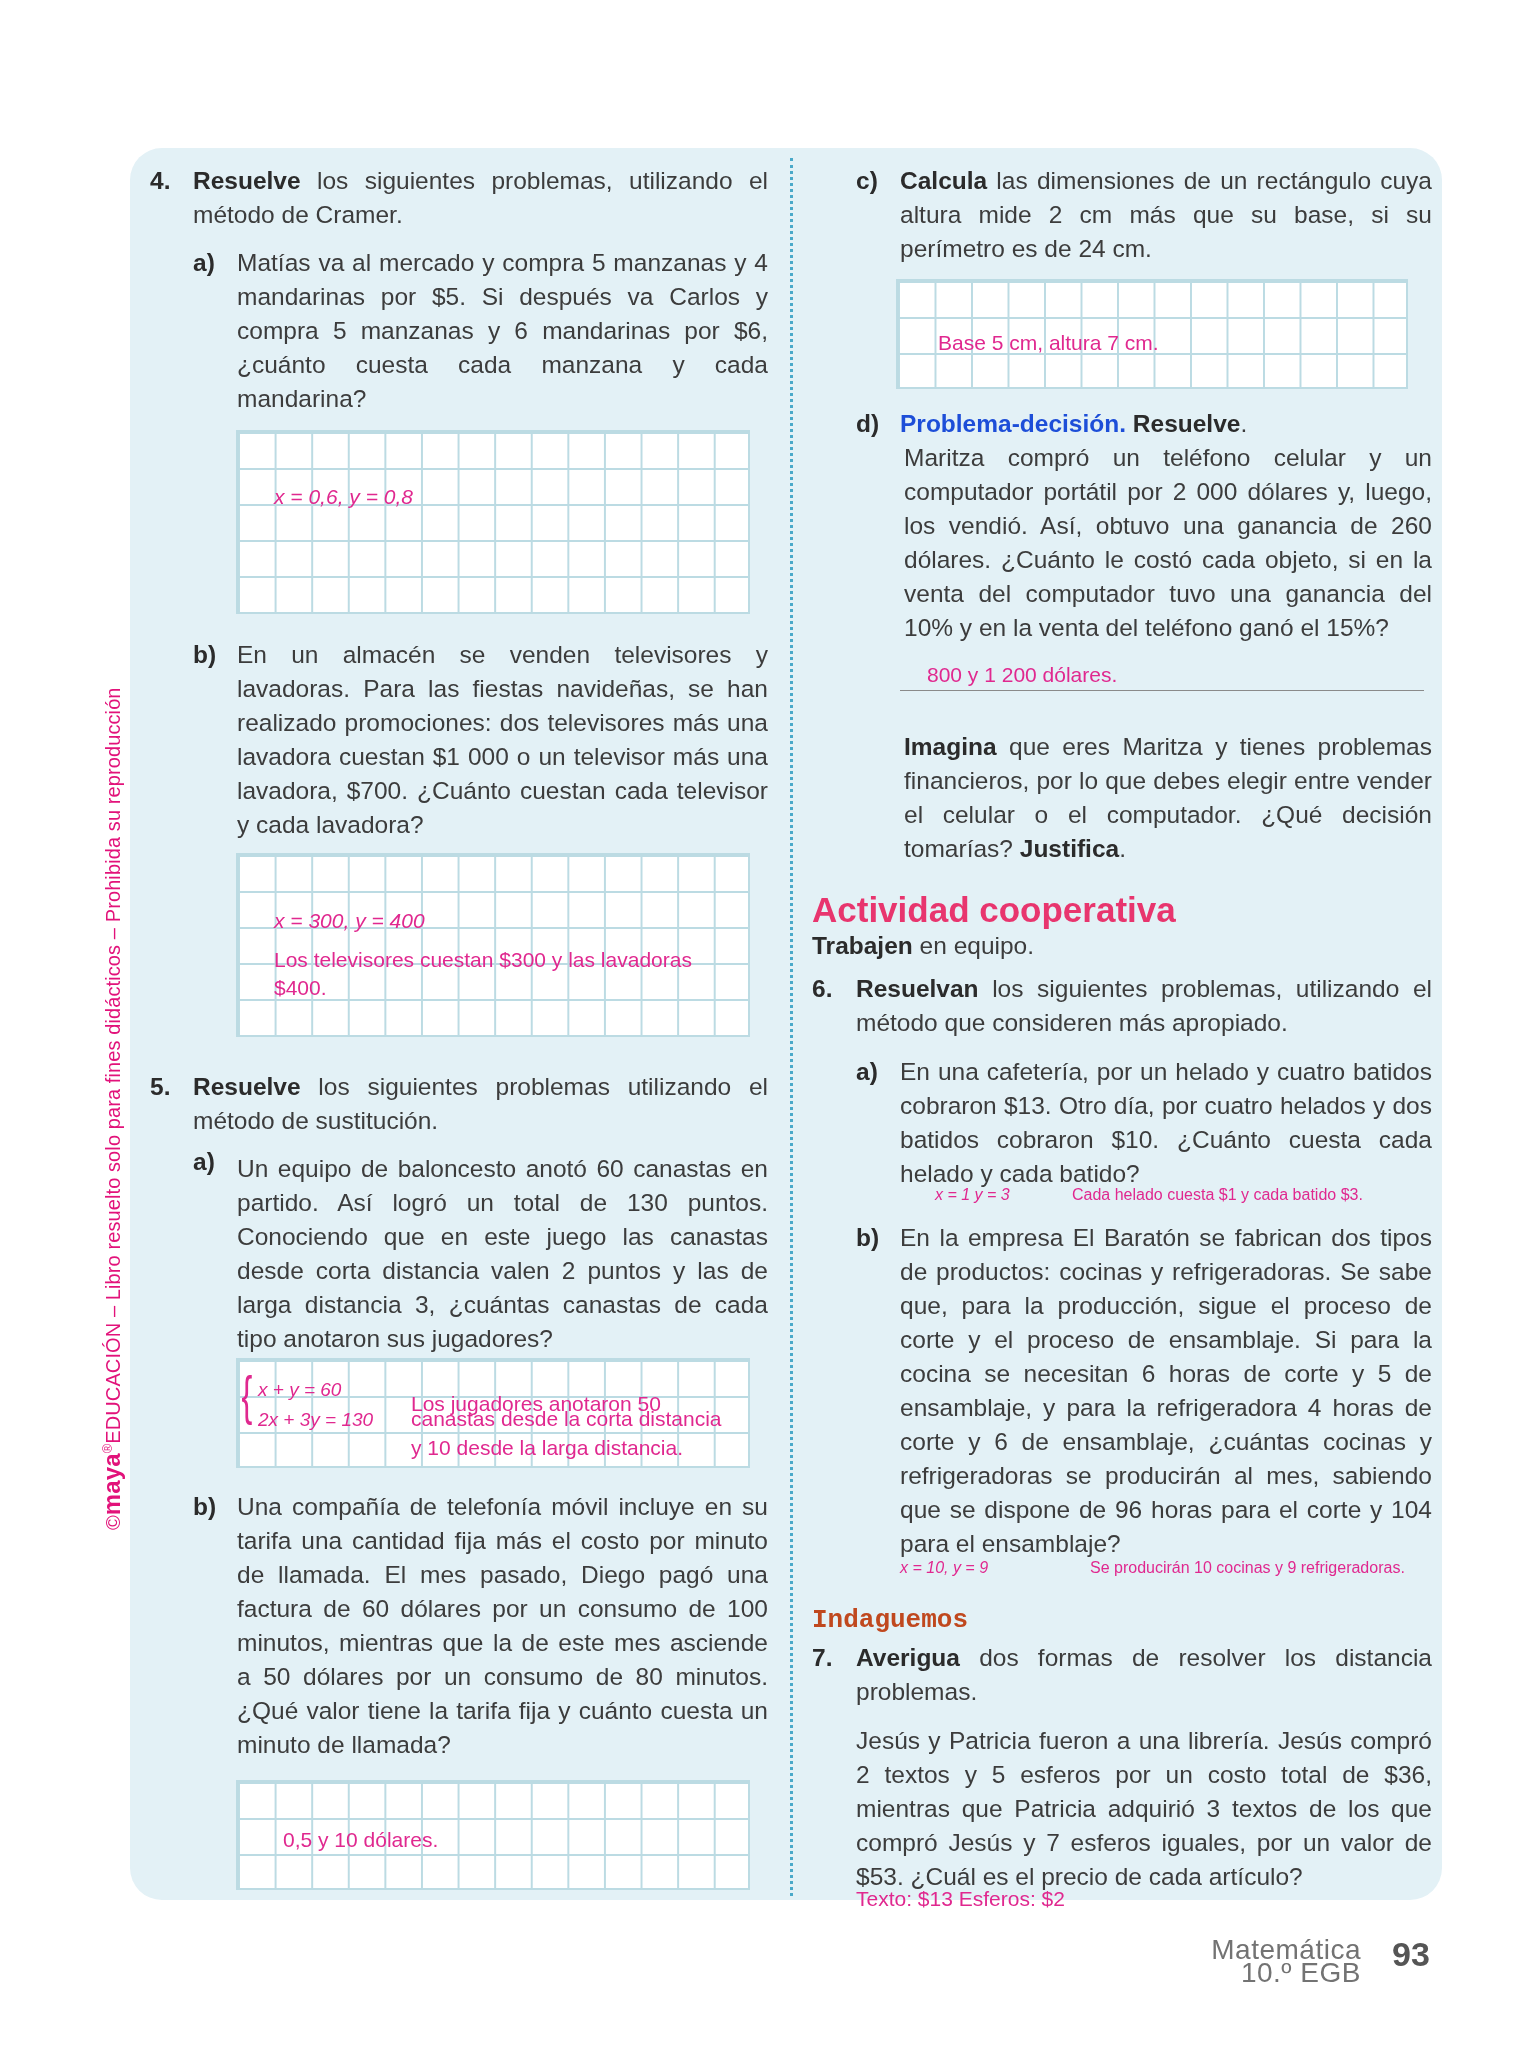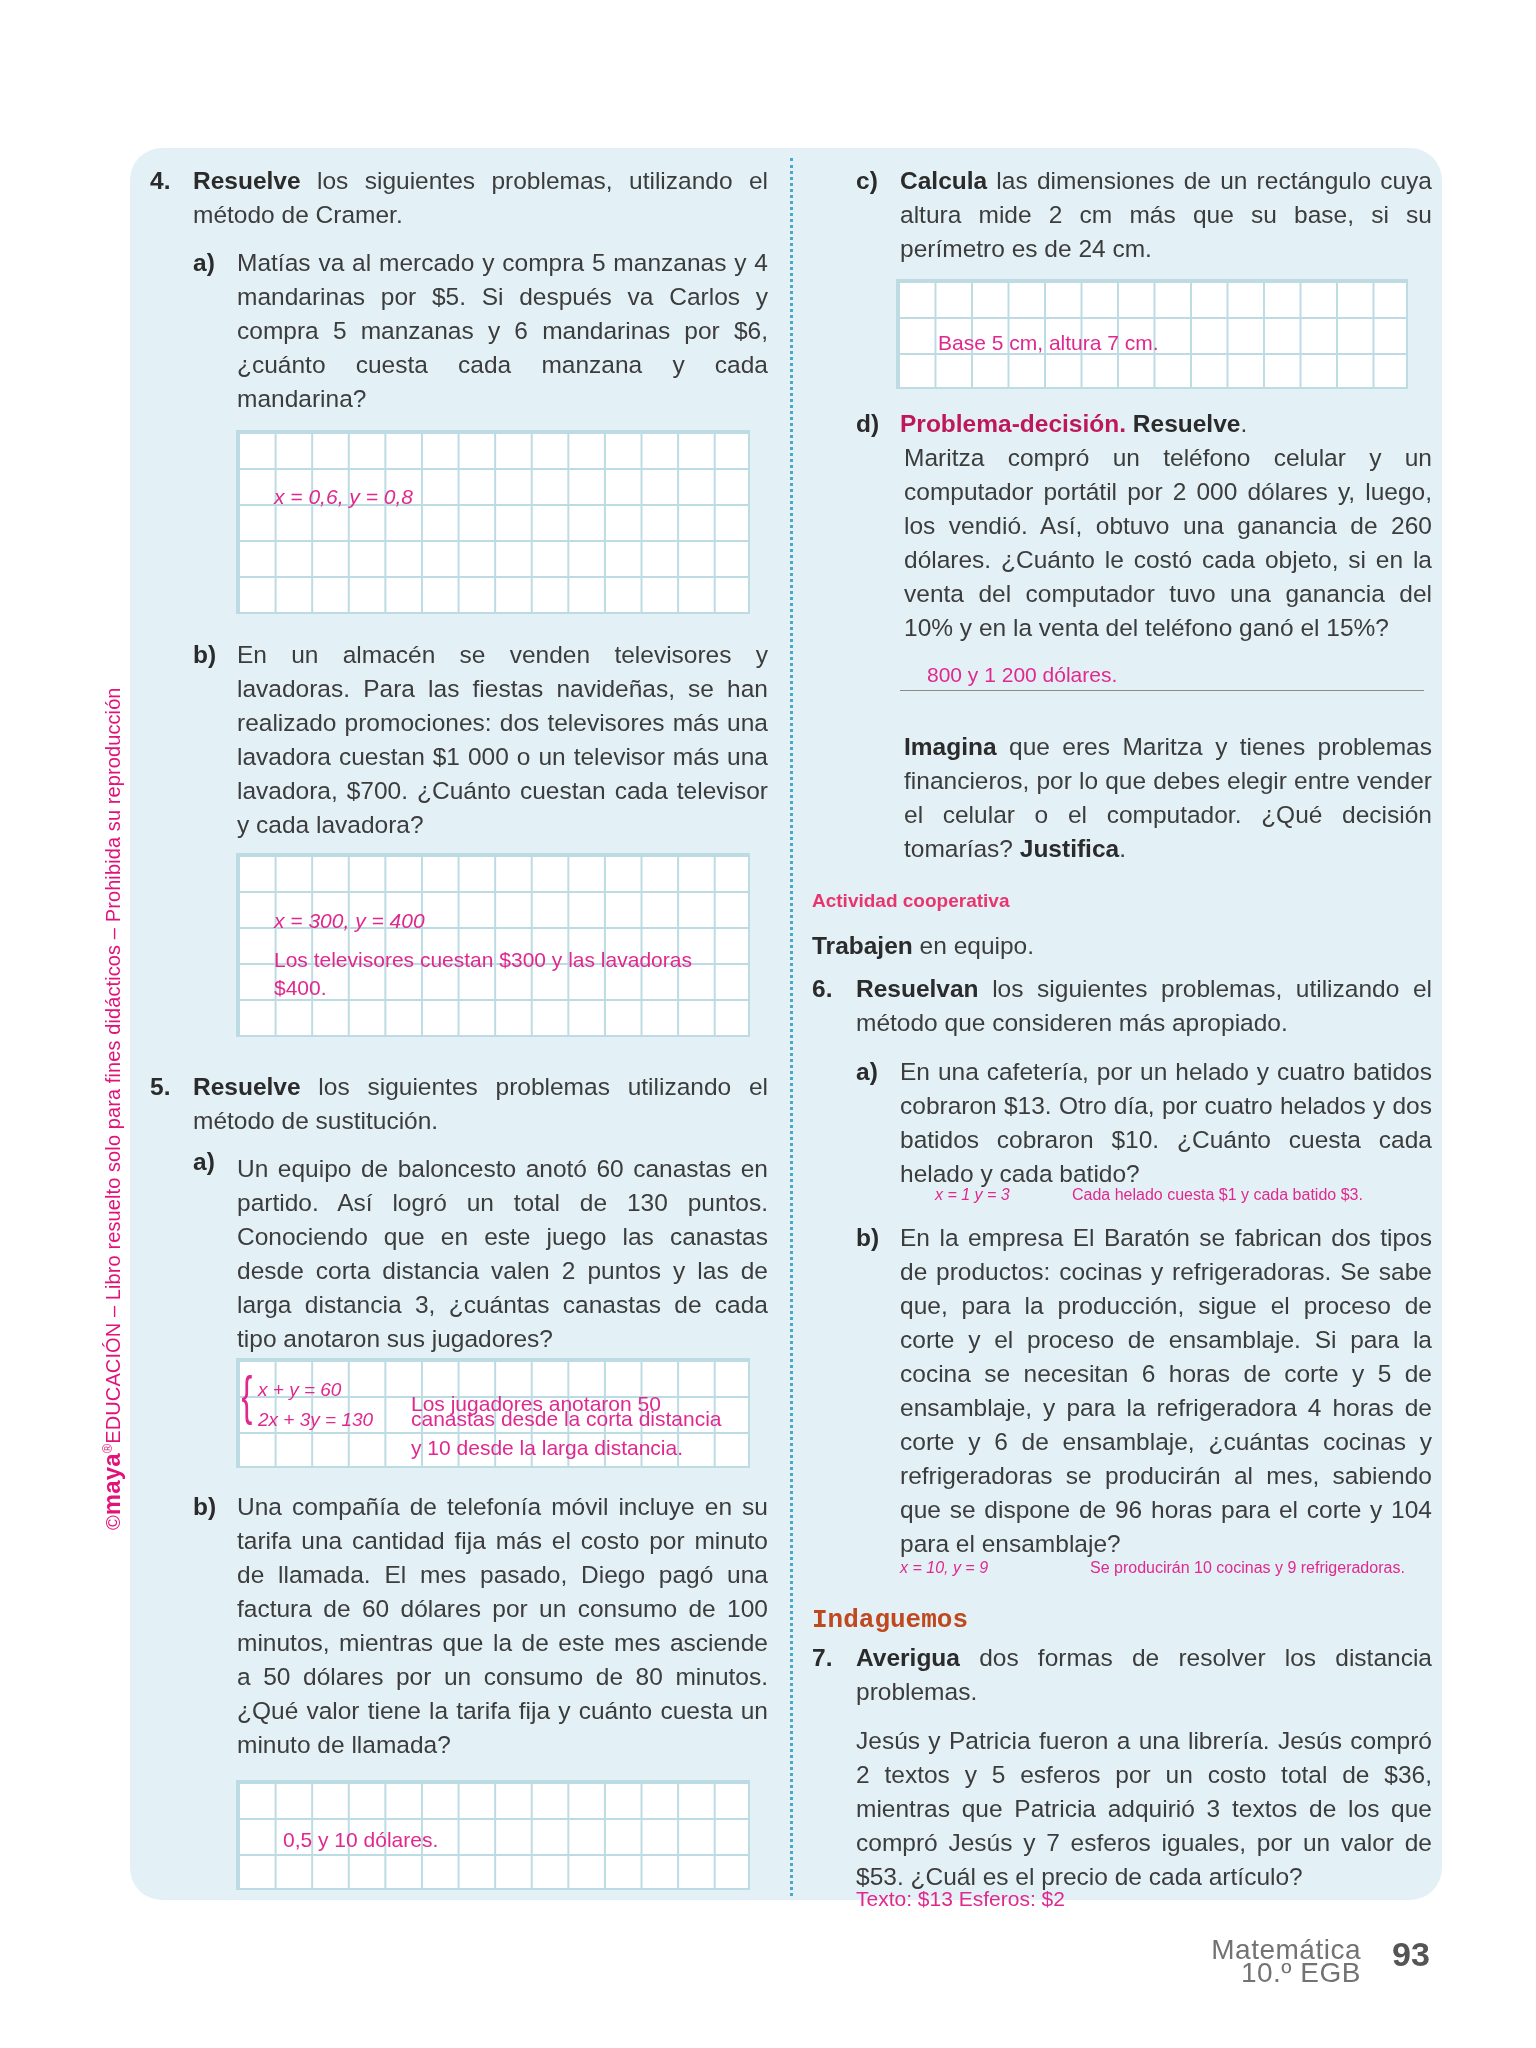--- a/index.html
+++ b/index.html
@@ -30,23 +30,23 @@
   .ans i { font-style: italic; }
 
   .grid {
     position: absolute; background-color: #ffffff;
     border: 2px solid #bcdbe3;
     background-image:
       linear-gradient(to right, #bcdbe3 2px, transparent 2px),
       linear-gradient(to bottom, #bcdbe3 2px, transparent 2px);
   }
 
-  .heading-coop { position: absolute; left: 812px; top: 890px; font-size: 19px; font-weight: bold; color: #e8356e; }
+  .heading-coop { position: absolute; left: 812px; top: 890px; font-size: 35px; font-weight: bold; color: #e8356e; }
   .heading-indag { position: absolute; left: 812px; top: 1605px; font-size: 26px; font-weight: bold; color: #c0481e; font-family: Liberation Mono, monospace; }
-  .teal { color: #be185d; font-weight: bold; }
+  .teal { color: #1d4ed8; font-weight: bold; }
 
   .answer-line { position: absolute; left: 900px; top: 690px; width: 524px; height: 0; border-top: 1.5px solid #8a8a8a; }
 
   .footer-subject { position: absolute; right: 175px; top: 1938px; text-align: right; color: #737373; font-size: 28px; line-height: 23px; letter-spacing: 0.5px; }
   .footer-page { position: absolute; left: 1392px; top: 1935px; font-size: 34px; font-weight: bold; color: #555; }
 
   .brace { position: absolute; font-size: 54px; line-height: 54px; color: #e0288f; font-weight: 200; }
 </style>
 </head>
 <body>

